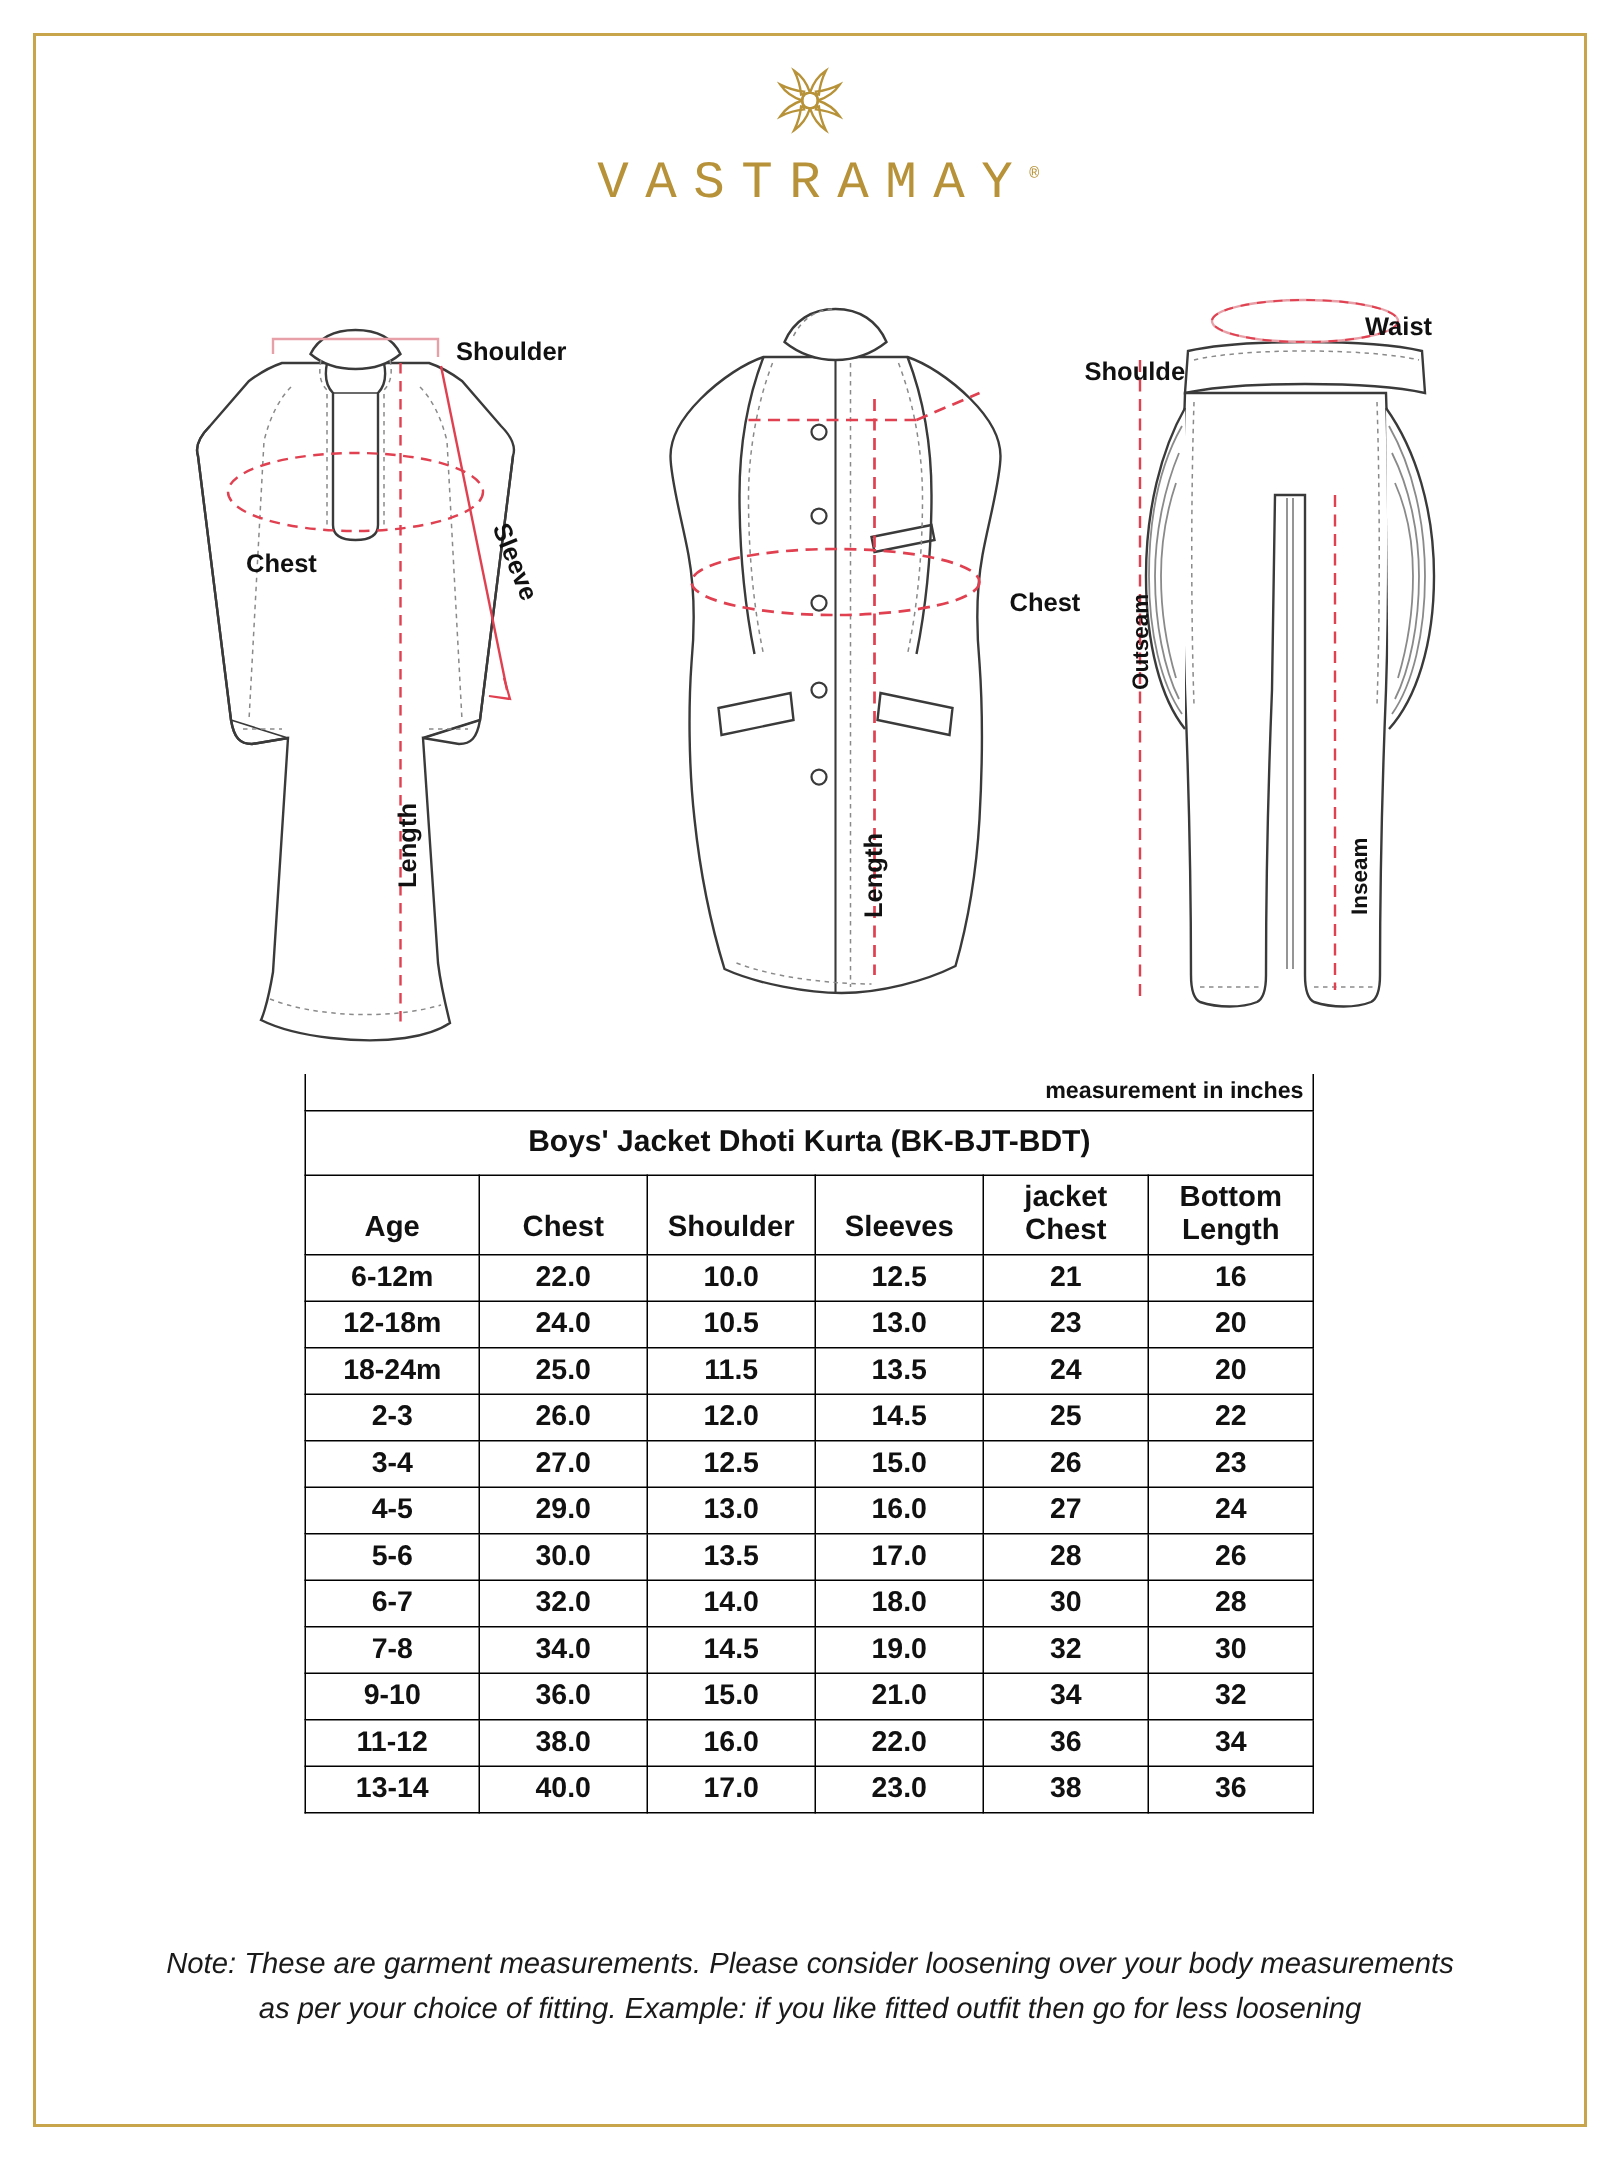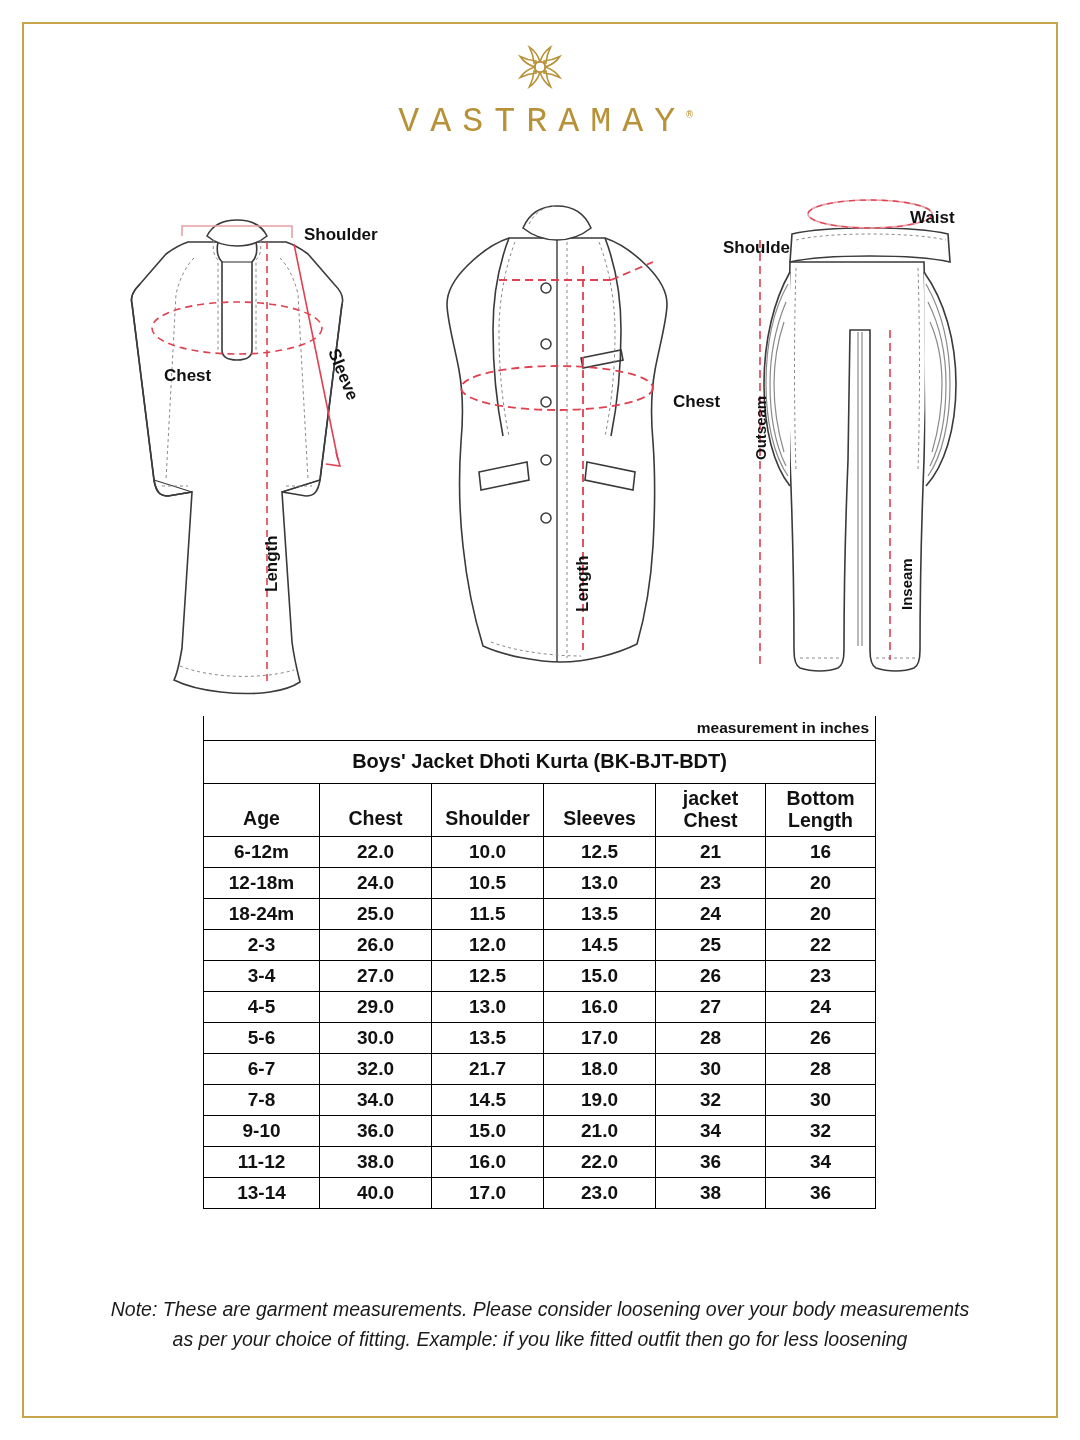--- a/index.html
+++ b/index.html
@@ -416,21 +416,21 @@
           <td>5-6</td>
           <td>30.0</td>
           <td>13.5</td>
           <td>17.0</td>
           <td>28</td>
           <td>26</td>
         </tr>
         <tr class="data">
           <td>6-7</td>
           <td>32.0</td>
-          <td>21.7</td>
+          <td>14.0</td>
           <td>18.0</td>
           <td>30</td>
           <td>28</td>
         </tr>
         <tr class="data">
           <td>7-8</td>
           <td>34.0</td>
           <td>14.5</td>
           <td>19.0</td>
           <td>32</td>

